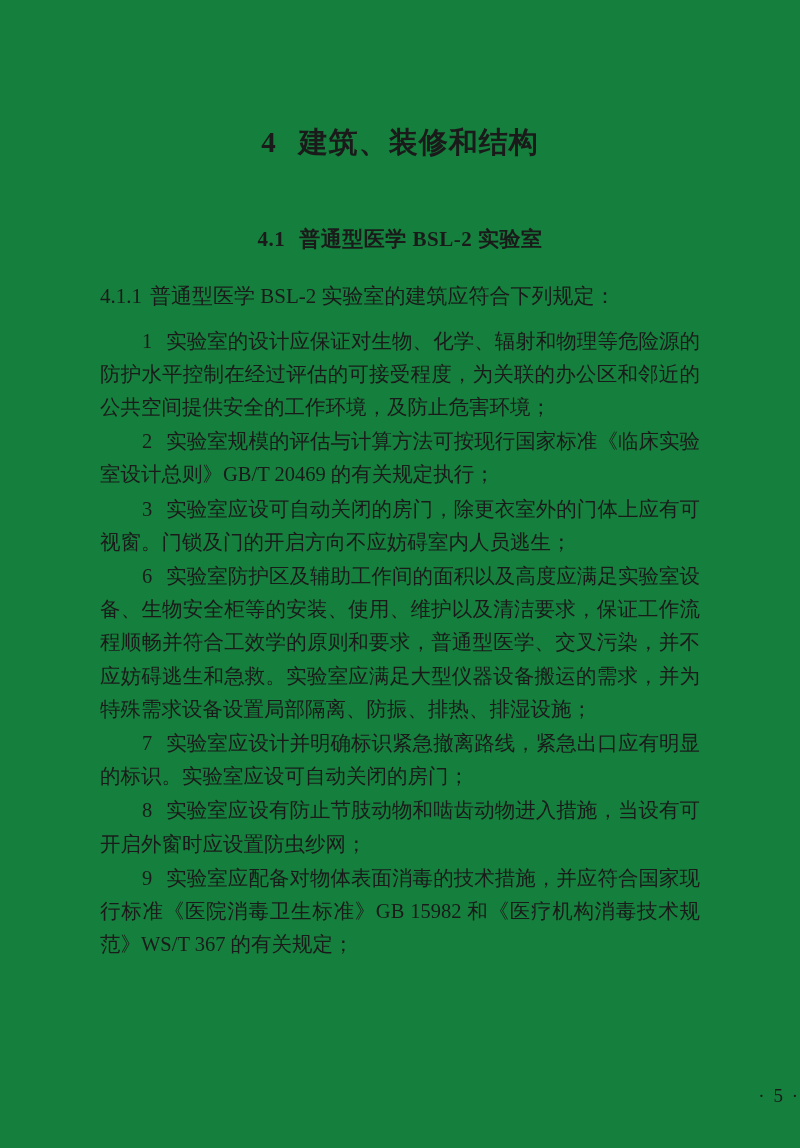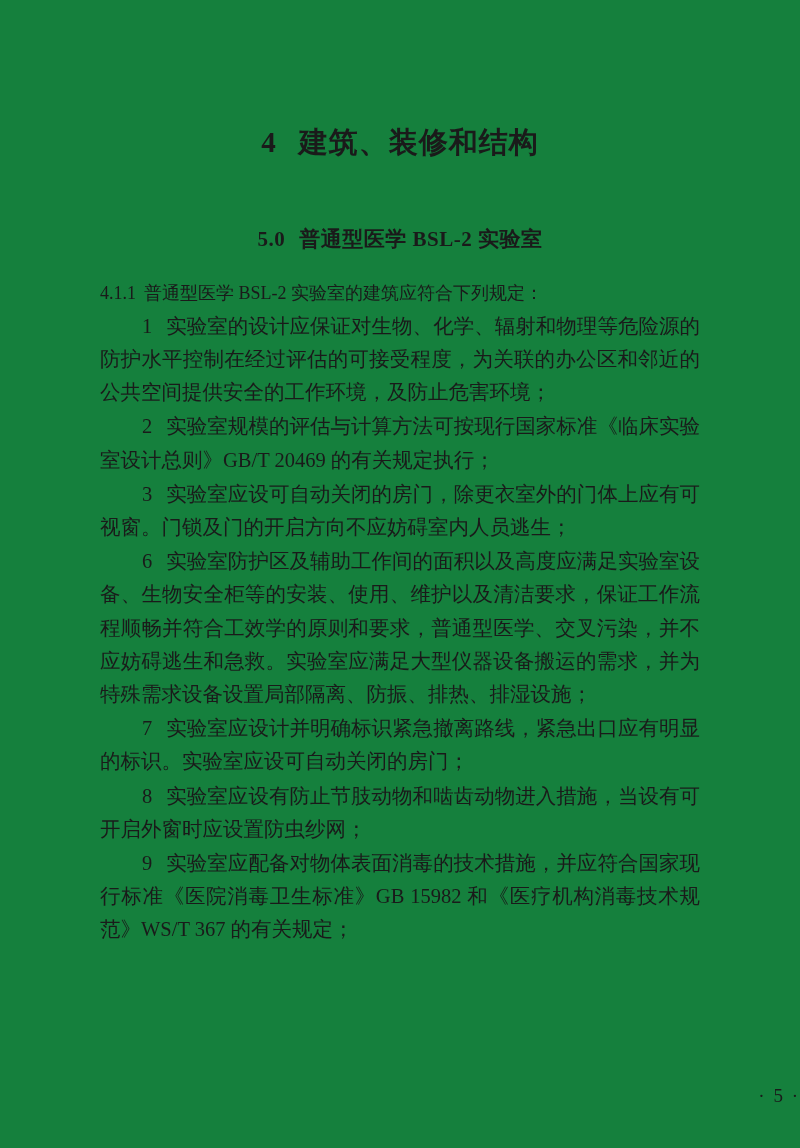--- a/index.html
+++ b/index.html
@@ -43,23 +43,23 @@
     text-align: center;
     font-size: 21px;
     font-weight: bold;
     margin: 62px 0 0 0;
     letter-spacing: 0.5px;
   }
   .section-title .num {
     margin-right: 14px;
   }
   .clause {
-    font-size: 18px;
+    font-size: 21px;
     line-height: 1.62;
-    margin: 26px 0 2px 0;
+    margin: 26px 0 12px 0;
     text-align: justify;
     text-justify: inter-ideograph;
   }
   .clause .label {
     margin-right: 8px;
   }
   .para {
     font-size: 20.5px;
     line-height: 1.62;
     margin: 1px 0 0 0;
@@ -85,21 +85,21 @@
 <body>
 
 <div class="page">
   <div class="content">
 
     <h1 class="chapter-title">
       <span class="num">4</span><span>建筑、装修和结构</span>
     </h1>
 
     <h2 class="section-title">
-      <span class="num">5.0</span><span>普通型医学 BSL-2 实验室</span>
+      <span class="num">4.1</span><span>普通型医学 BSL-2 实验室</span>
     </h2>
 
     <p class="clause">
       <span class="label">4.1.1</span><span>普通型医学 BSL-2 实验室的建筑应符合下列规定：</span>
     </p>
 
     <p class="para">
       <span class="idx">1</span><span>实验室的设计应保证对生物、化学、辐射和物理等危险源的防护水平控制在经过评估的可接受程度，为关联的办公区和邻近的公共空间提供安全的工作环境，及防止危害环境；</span>
     </p>
     <p class="para">

